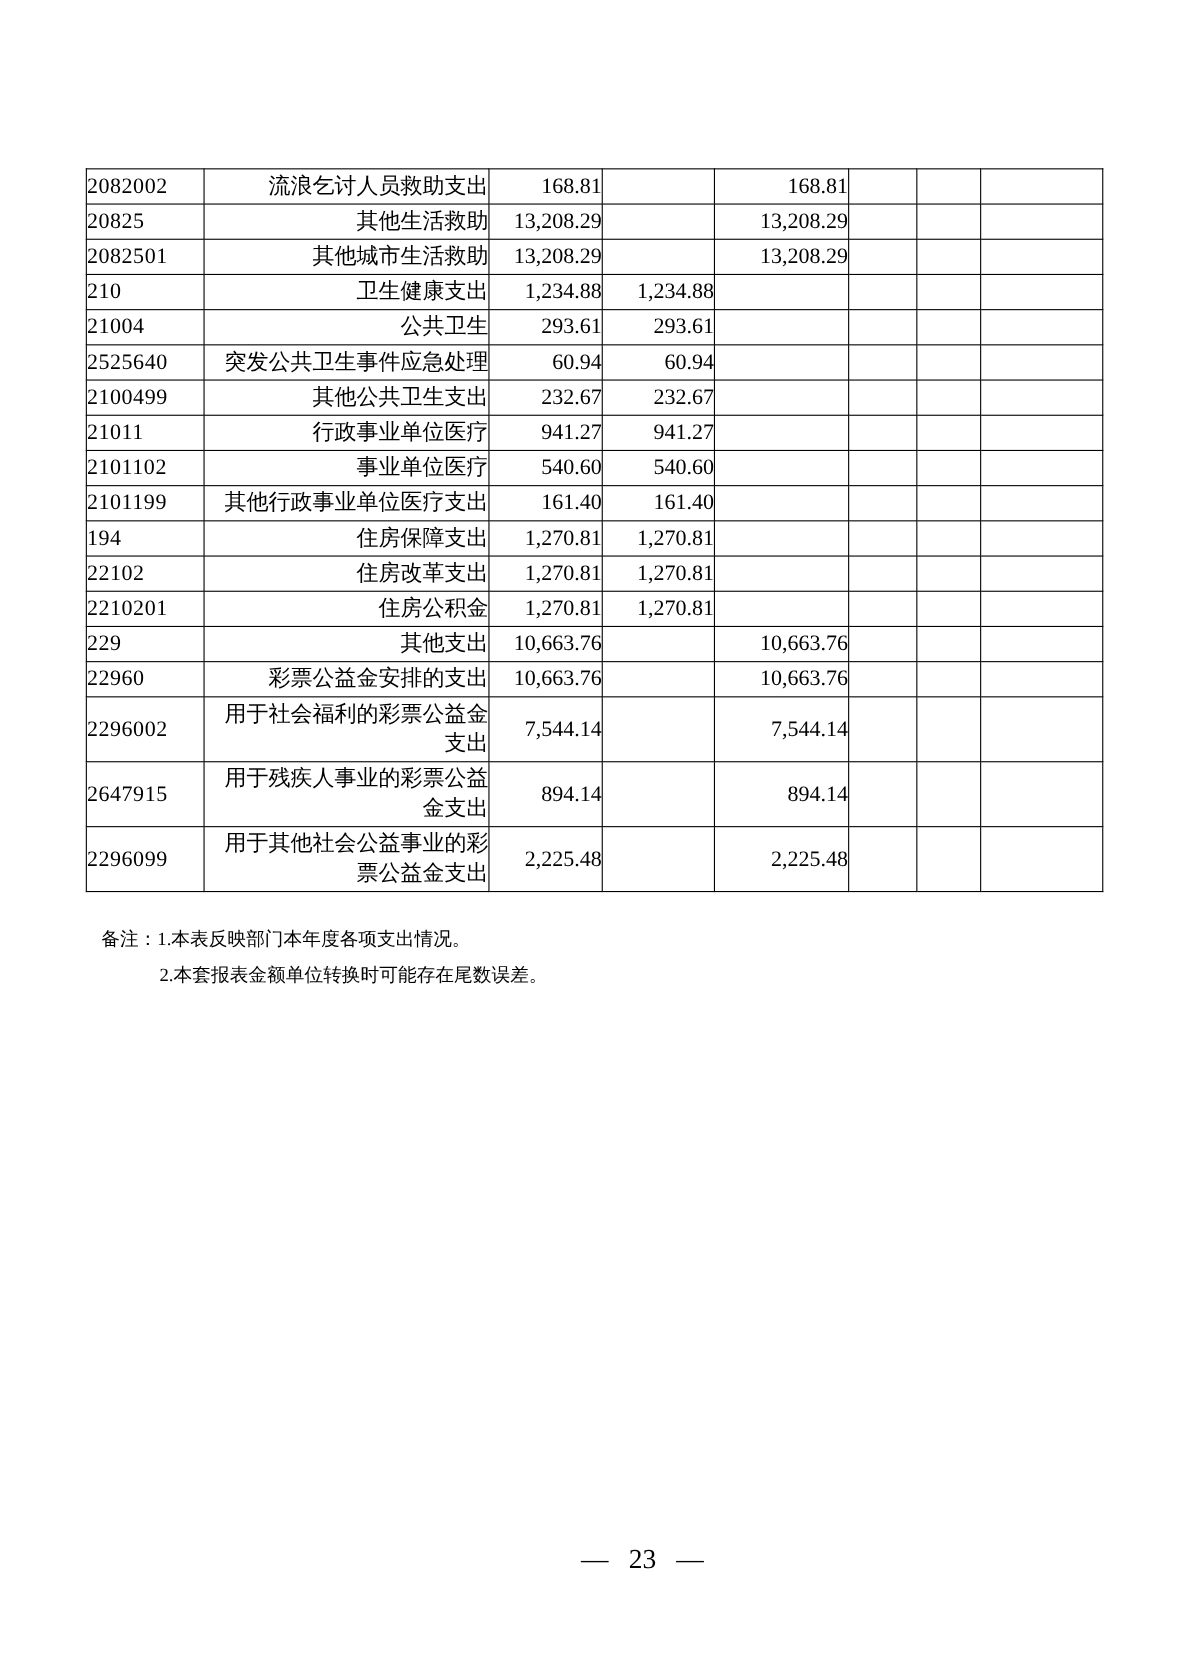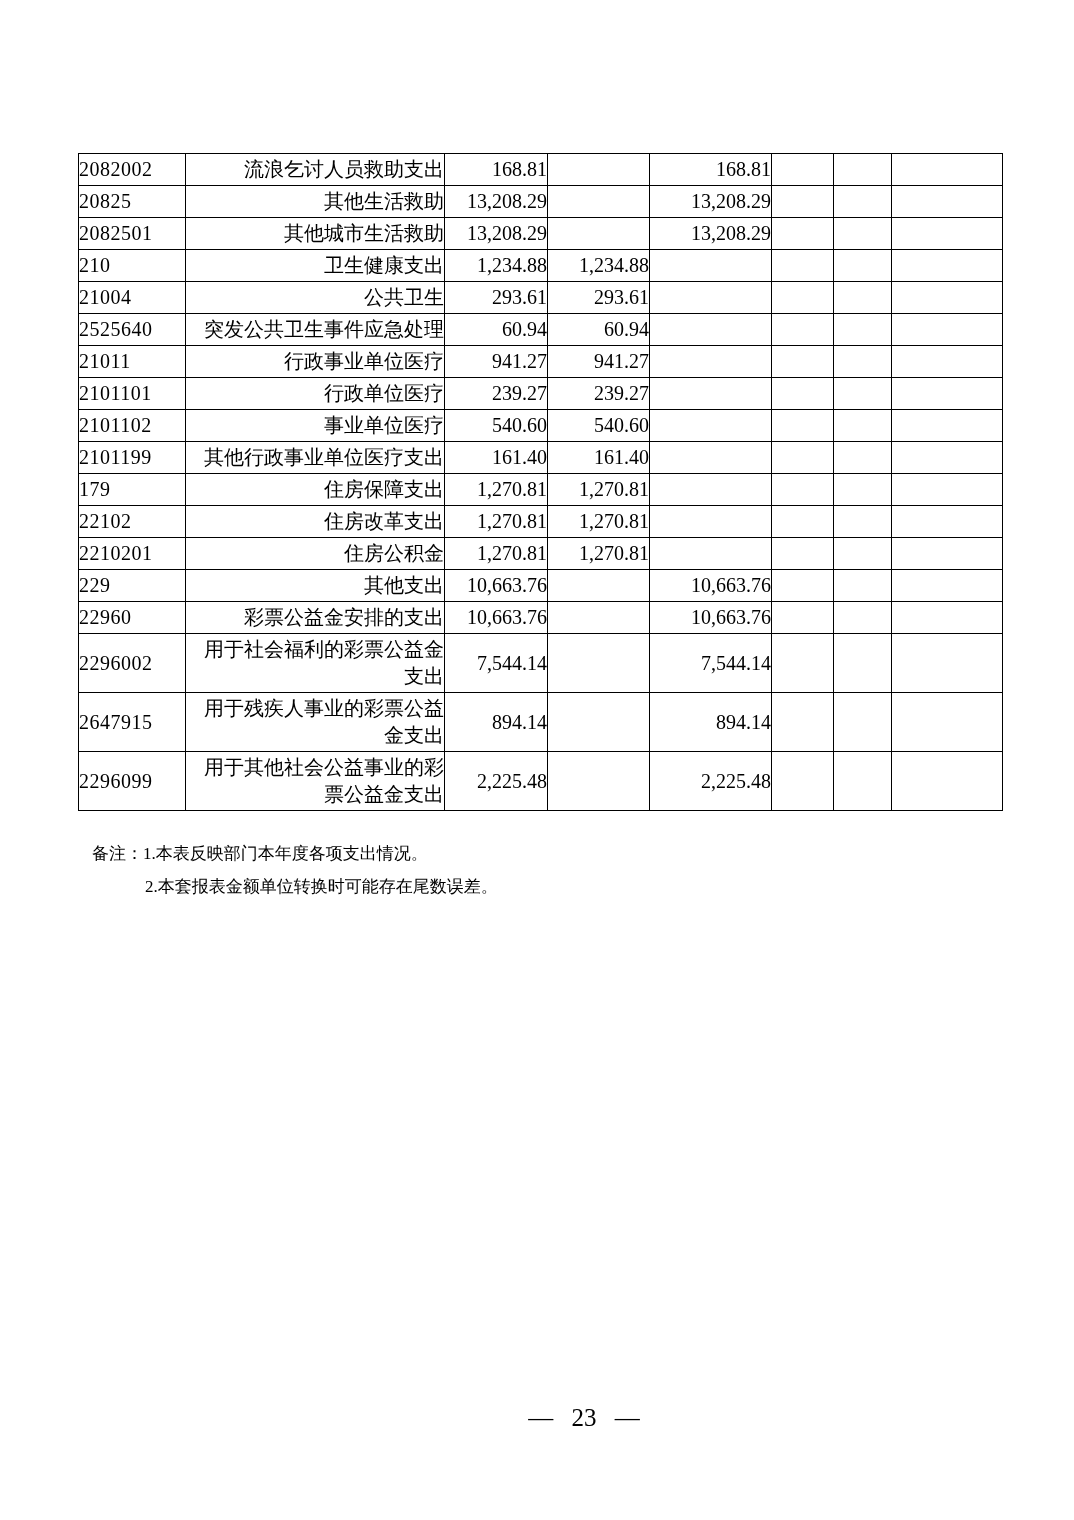--- a/index.html
+++ b/index.html
@@ -169,42 +169,42 @@
       <td class="c-code">2525640</td>
       <td class="c-desc">突发公共卫生事件应急处理</td>
       <td class="c-num">60.94</td>
       <td class="c-num">60.94</td>
       <td class="c-num"></td>
       <td class="c-empty"></td>
       <td class="c-empty"></td>
       <td class="c-empty"></td>
     </tr>
 
+    <tr>
+      <td class="c-code">2100499</td>
+      <td class="c-desc">其他公共卫生支出</td>
+      <td class="c-num">232.67</td>
+      <td class="c-num">232.67</td>
+      <td class="c-num"></td>
+      <td class="c-empty"></td>
+      <td class="c-empty"></td>
+      <td class="c-empty"></td>
+    </tr>
 
     <tr>
       <td class="c-code">21011</td>
       <td class="c-desc">行政事业单位医疗</td>
       <td class="c-num">941.27</td>
       <td class="c-num">941.27</td>
       <td class="c-num"></td>
       <td class="c-empty"></td>
       <td class="c-empty"></td>
       <td class="c-empty"></td>
     </tr>
 
-    <tr>
-      <td class="c-code">2101101</td>
-      <td class="c-desc">行政单位医疗</td>
-      <td class="c-num">239.27</td>
-      <td class="c-num">239.27</td>
-      <td class="c-num"></td>
-      <td class="c-empty"></td>
-      <td class="c-empty"></td>
-      <td class="c-empty"></td>
-    </tr>
 
     <tr>
       <td class="c-code">2101102</td>
       <td class="c-desc">事业单位医疗</td>
       <td class="c-num">540.60</td>
       <td class="c-num">540.60</td>
       <td class="c-num"></td>
       <td class="c-empty"></td>
       <td class="c-empty"></td>
       <td class="c-empty"></td>
@@ -215,21 +215,21 @@
       <td class="c-desc">其他行政事业单位医疗支出</td>
       <td class="c-num">161.40</td>
       <td class="c-num">161.40</td>
       <td class="c-num"></td>
       <td class="c-empty"></td>
       <td class="c-empty"></td>
       <td class="c-empty"></td>
     </tr>
 
     <tr>
-      <td class="c-code">179</td>
+      <td class="c-code">194</td>
       <td class="c-desc">住房保障支出</td>
       <td class="c-num">1,270.81</td>
       <td class="c-num">1,270.81</td>
       <td class="c-num"></td>
       <td class="c-empty"></td>
       <td class="c-empty"></td>
       <td class="c-empty"></td>
     </tr>
 
     <tr>

